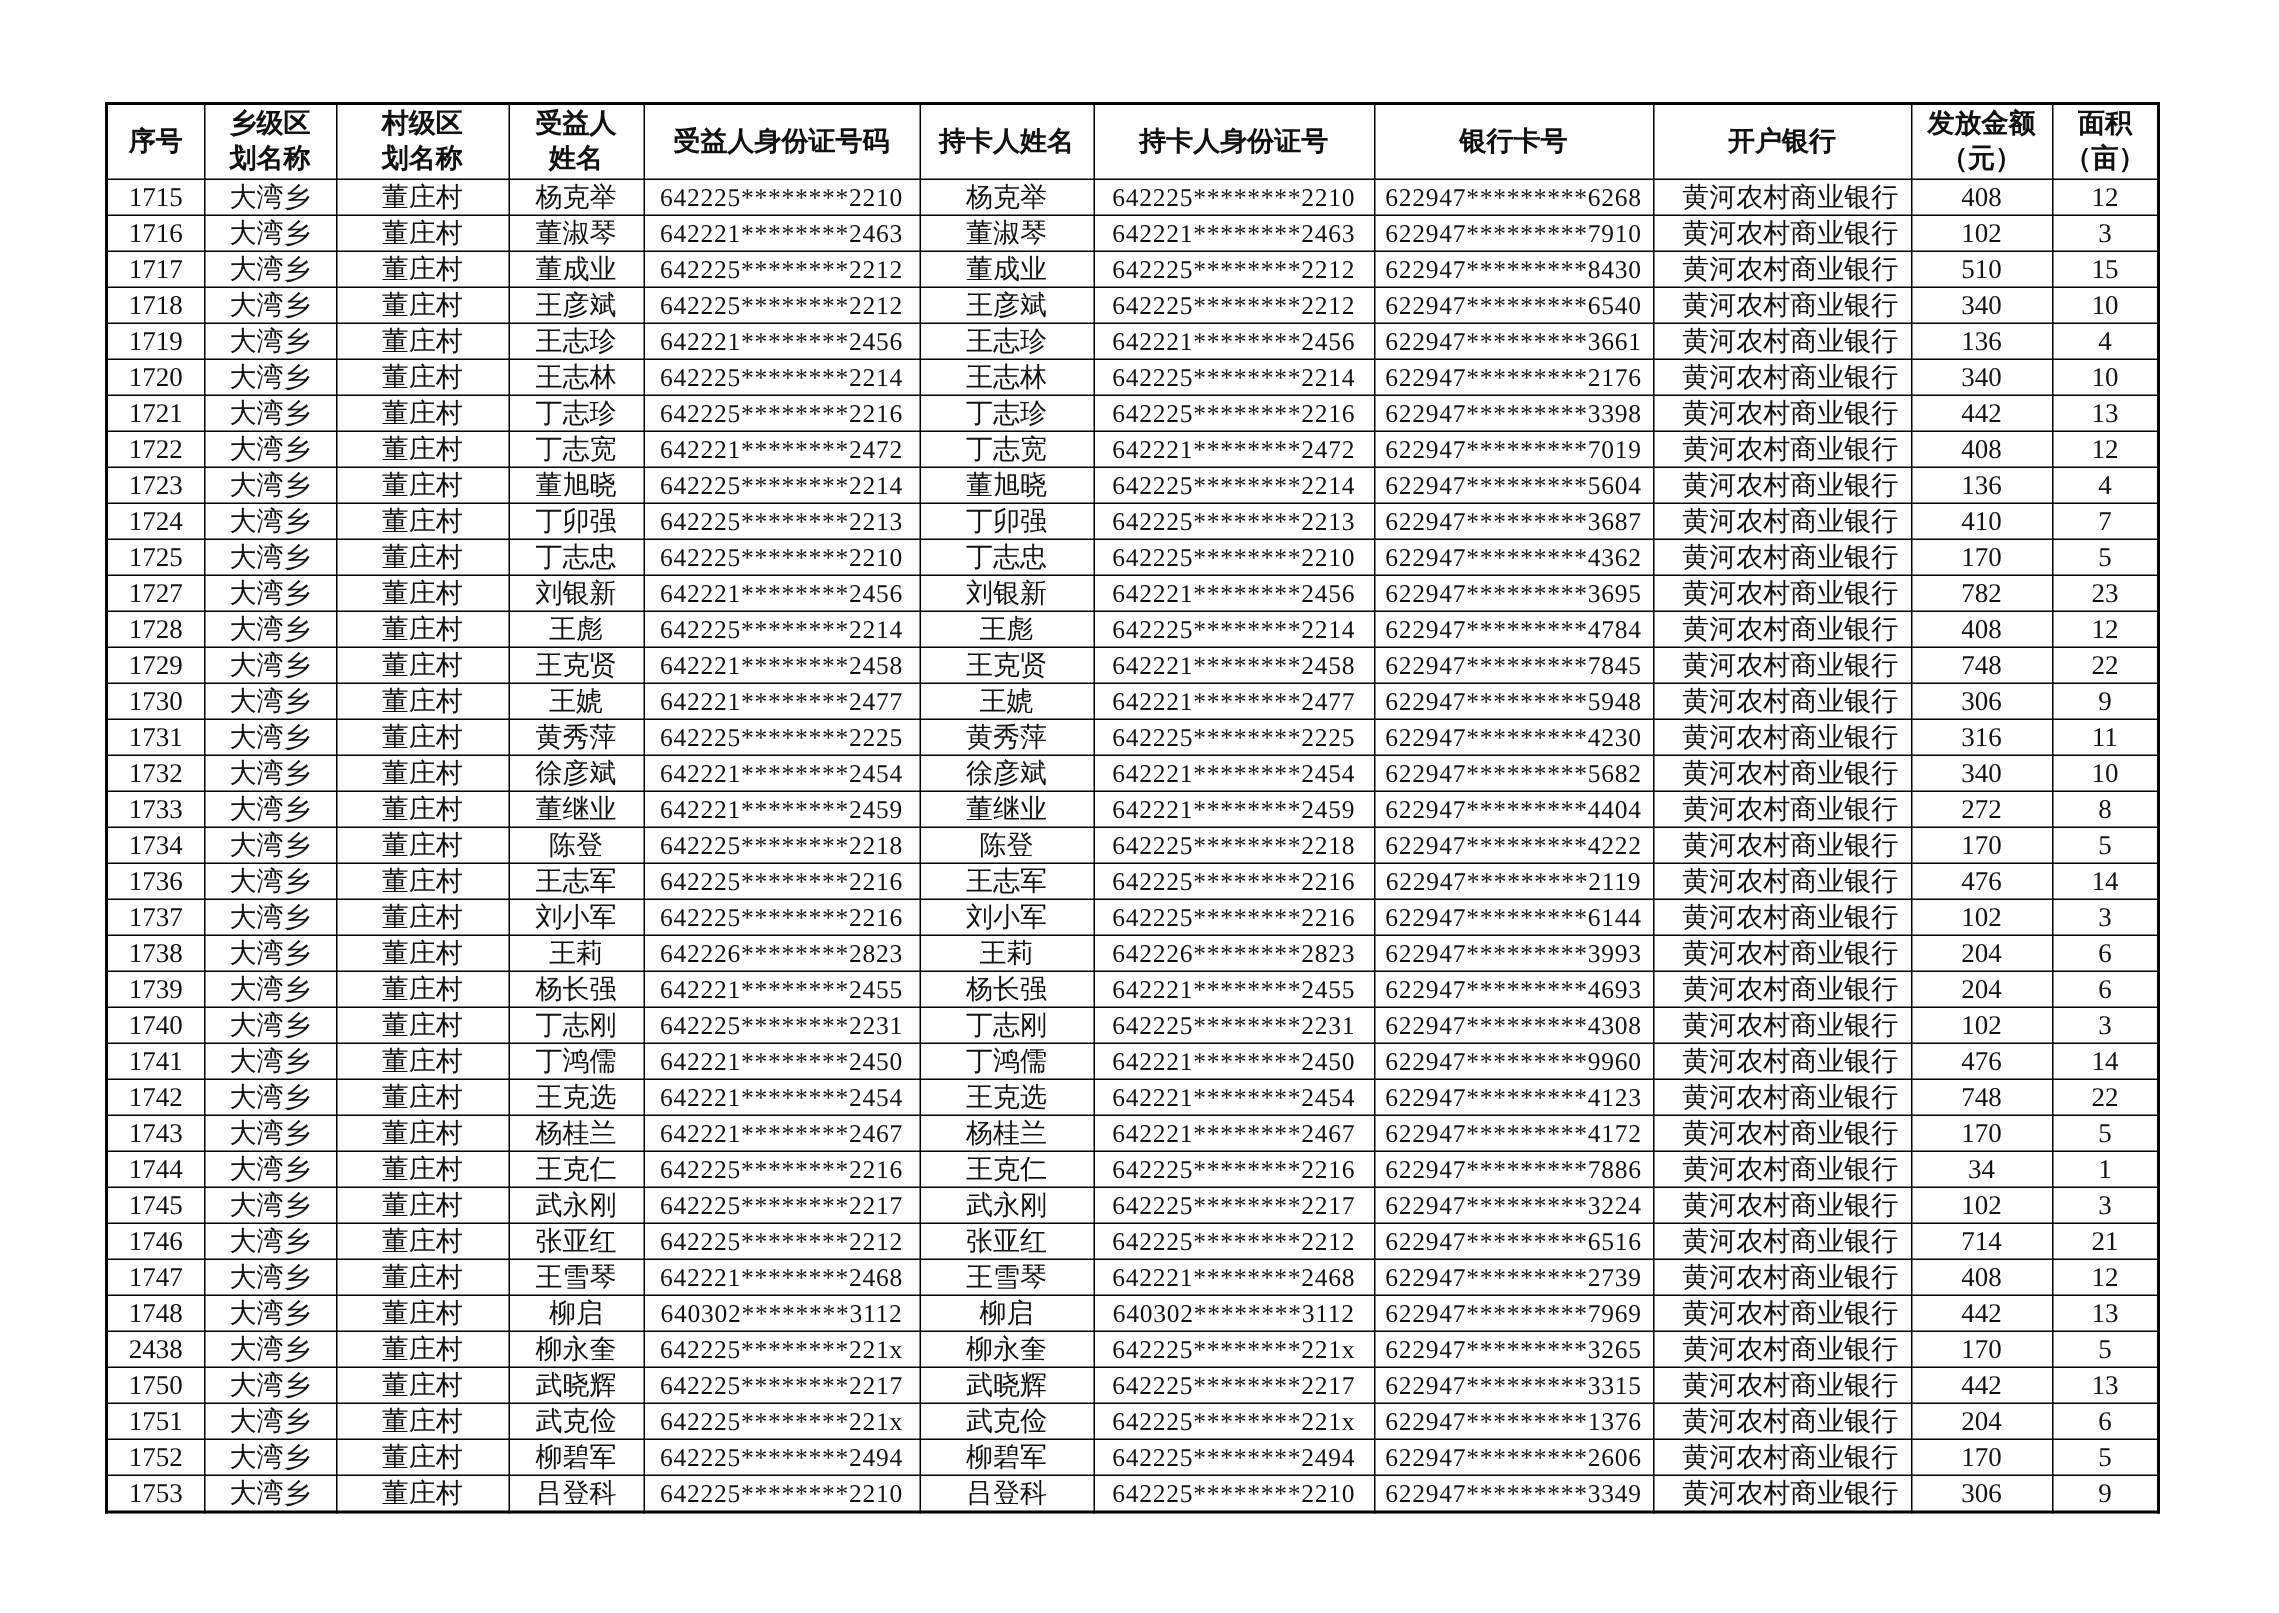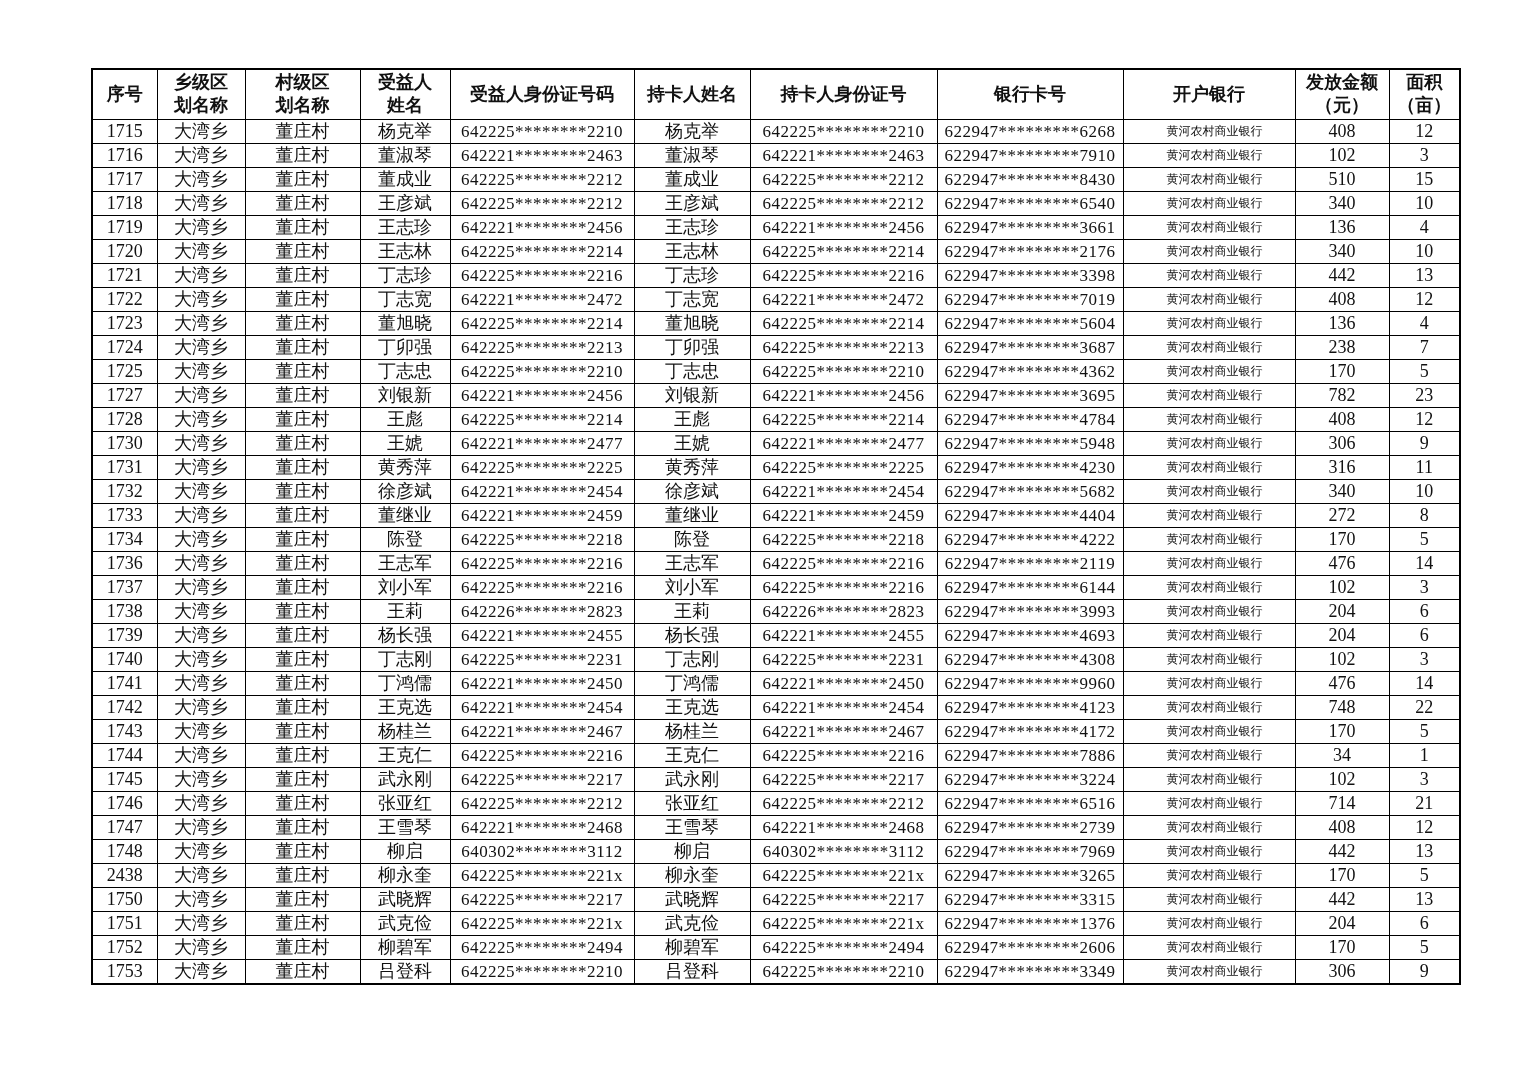--- a/index.html
+++ b/index.html
@@ -13,21 +13,20 @@
   #sheet {
     position: absolute;
     left: 70px; top: 68px;
     width: 1368px;
   }
   table {
     border-collapse: collapse;
     table-layout: fixed;
     width: 1368px;
     border: 2px solid #000;
-    margin-left: 21px;
   }
   th, td {
     border: 1px solid #000;
     padding: 0 1px;
     text-align: center;
     vertical-align: middle;
     overflow: hidden;
     white-space: nowrap;
   }
   thead th {
@@ -43,21 +42,21 @@
     line-height: 23px;
     font-weight: 500;
   }
   tbody td[data-name="cell-beneficiary-id"],
   tbody td[data-name="cell-cardholder-id"],
   tbody td[data-name="cell-card-number"] {
     font-size: 17px;
     letter-spacing: 0.5px;
   }
   tbody td[data-name="cell-bank"] {
-    font-size: 12px;
+    font-size: 18px;
     letter-spacing: 0px;
     padding-left: 12px;
   }
   col.c-seq      { width: 65px; }
   col.c-town     { width: 88px; }
   col.c-village  { width: 115px; }
   col.c-bname    { width: 90px; }
   col.c-bid      { width: 184px; }
   col.c-cname    { width: 116px; }
   col.c-cid      { width: 187px; }
@@ -225,21 +224,21 @@
         <tr data-name="table-row">
           <td data-name="cell-seq">1724</td>
           <td data-name="cell-township">大湾乡</td>
           <td data-name="cell-village">董庄村</td>
           <td data-name="cell-beneficiary-name">丁卯强</td>
           <td data-name="cell-beneficiary-id">642225********2213</td>
           <td data-name="cell-cardholder-name">丁卯强</td>
           <td data-name="cell-cardholder-id">642225********2213</td>
           <td data-name="cell-card-number">622947*********3687</td>
           <td data-name="cell-bank">黄河农村商业银行</td>
-          <td data-name="cell-amount">238</td>
+          <td data-name="cell-amount">410</td>
           <td data-name="cell-area">7</td>
         </tr>
         <tr data-name="table-row">
           <td data-name="cell-seq">1725</td>
           <td data-name="cell-township">大湾乡</td>
           <td data-name="cell-village">董庄村</td>
           <td data-name="cell-beneficiary-name">丁志忠</td>
           <td data-name="cell-beneficiary-id">642225********2210</td>
           <td data-name="cell-cardholder-name">丁志忠</td>
           <td data-name="cell-cardholder-id">642225********2210</td>
@@ -268,20 +267,33 @@
           <td data-name="cell-beneficiary-name">王彪</td>
           <td data-name="cell-beneficiary-id">642225********2214</td>
           <td data-name="cell-cardholder-name">王彪</td>
           <td data-name="cell-cardholder-id">642225********2214</td>
           <td data-name="cell-card-number">622947*********4784</td>
           <td data-name="cell-bank">黄河农村商业银行</td>
           <td data-name="cell-amount">408</td>
           <td data-name="cell-area">12</td>
         </tr>
         <tr data-name="table-row">
+          <td data-name="cell-seq">1729</td>
+          <td data-name="cell-township">大湾乡</td>
+          <td data-name="cell-village">董庄村</td>
+          <td data-name="cell-beneficiary-name">王克贤</td>
+          <td data-name="cell-beneficiary-id">642221********2458</td>
+          <td data-name="cell-cardholder-name">王克贤</td>
+          <td data-name="cell-cardholder-id">642221********2458</td>
+          <td data-name="cell-card-number">622947*********7845</td>
+          <td data-name="cell-bank">黄河农村商业银行</td>
+          <td data-name="cell-amount">748</td>
+          <td data-name="cell-area">22</td>
+        </tr>
+        <tr data-name="table-row">
           <td data-name="cell-seq">1730</td>
           <td data-name="cell-township">大湾乡</td>
           <td data-name="cell-village">董庄村</td>
           <td data-name="cell-beneficiary-name">王婋</td>
           <td data-name="cell-beneficiary-id">642221********2477</td>
           <td data-name="cell-cardholder-name">王婋</td>
           <td data-name="cell-cardholder-id">642221********2477</td>
           <td data-name="cell-card-number">622947*********5948</td>
           <td data-name="cell-bank">黄河农村商业银行</td>
           <td data-name="cell-amount">306</td>

